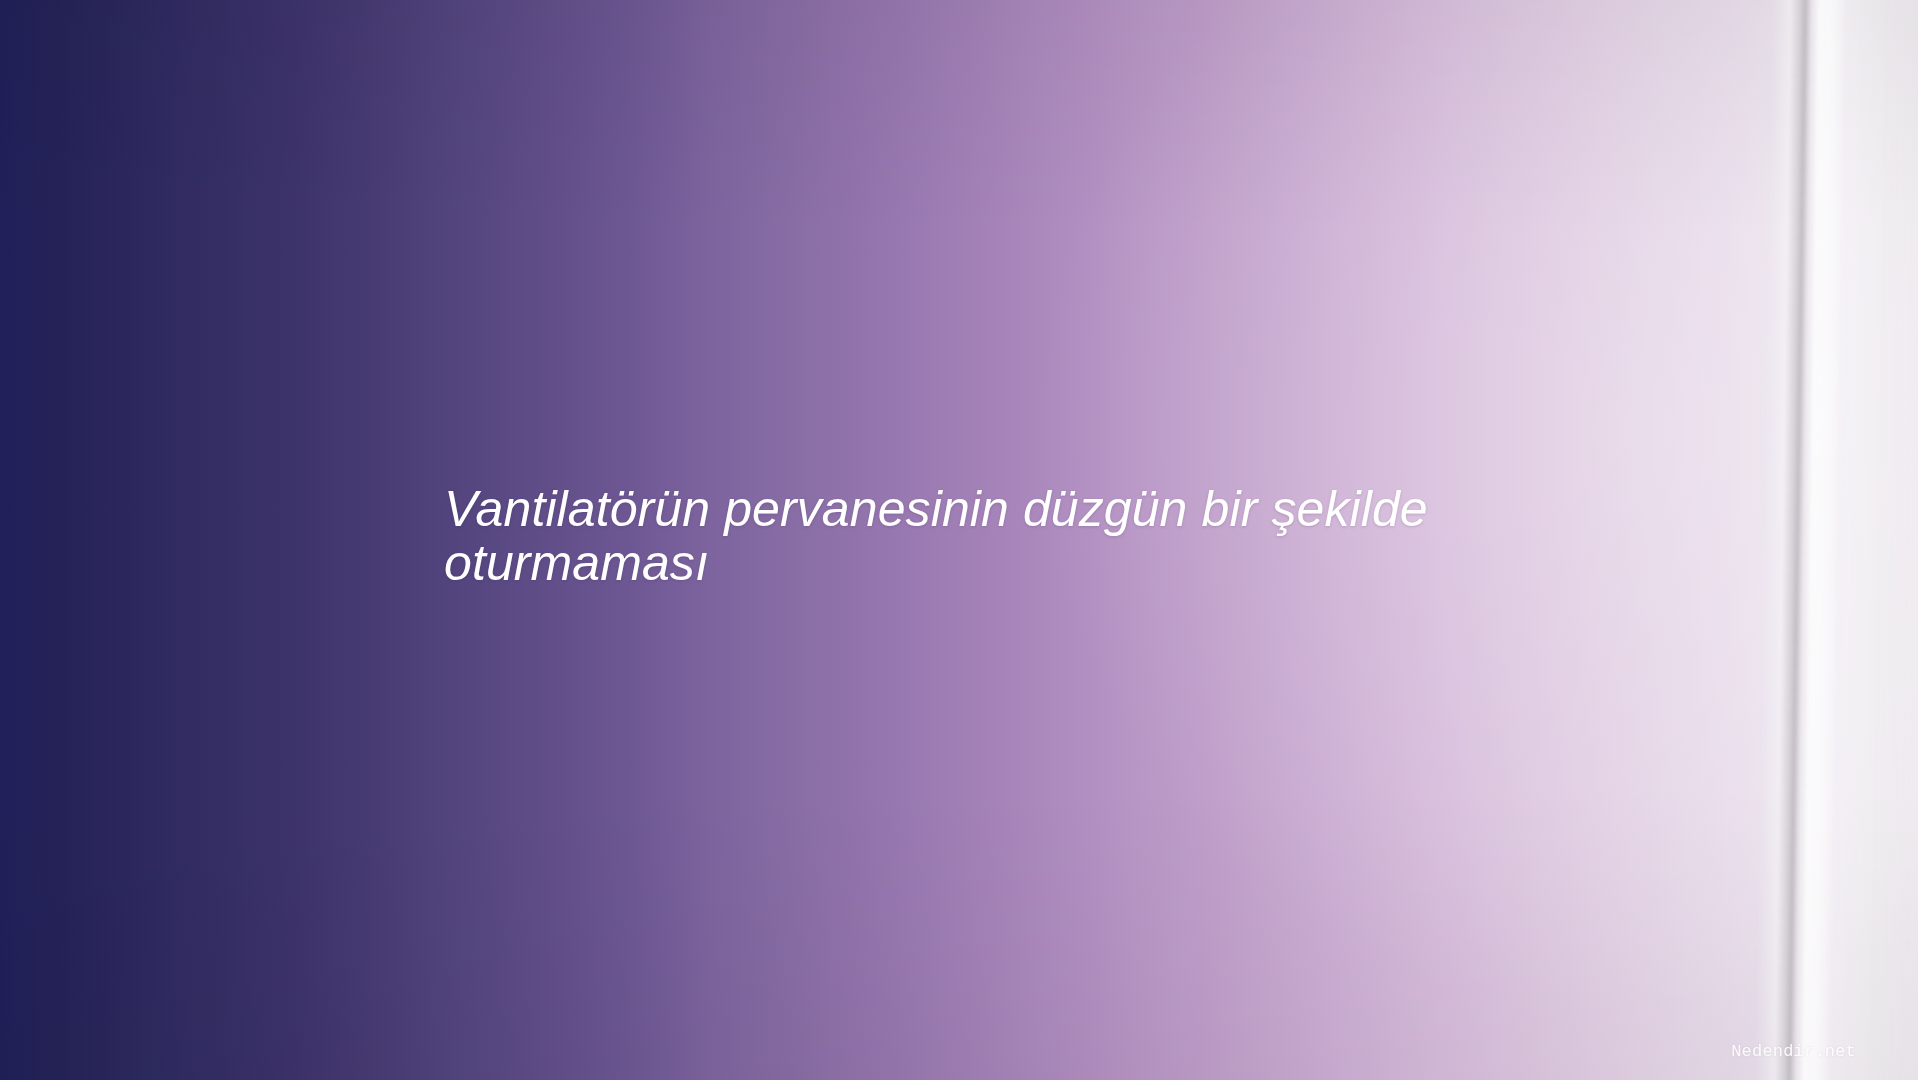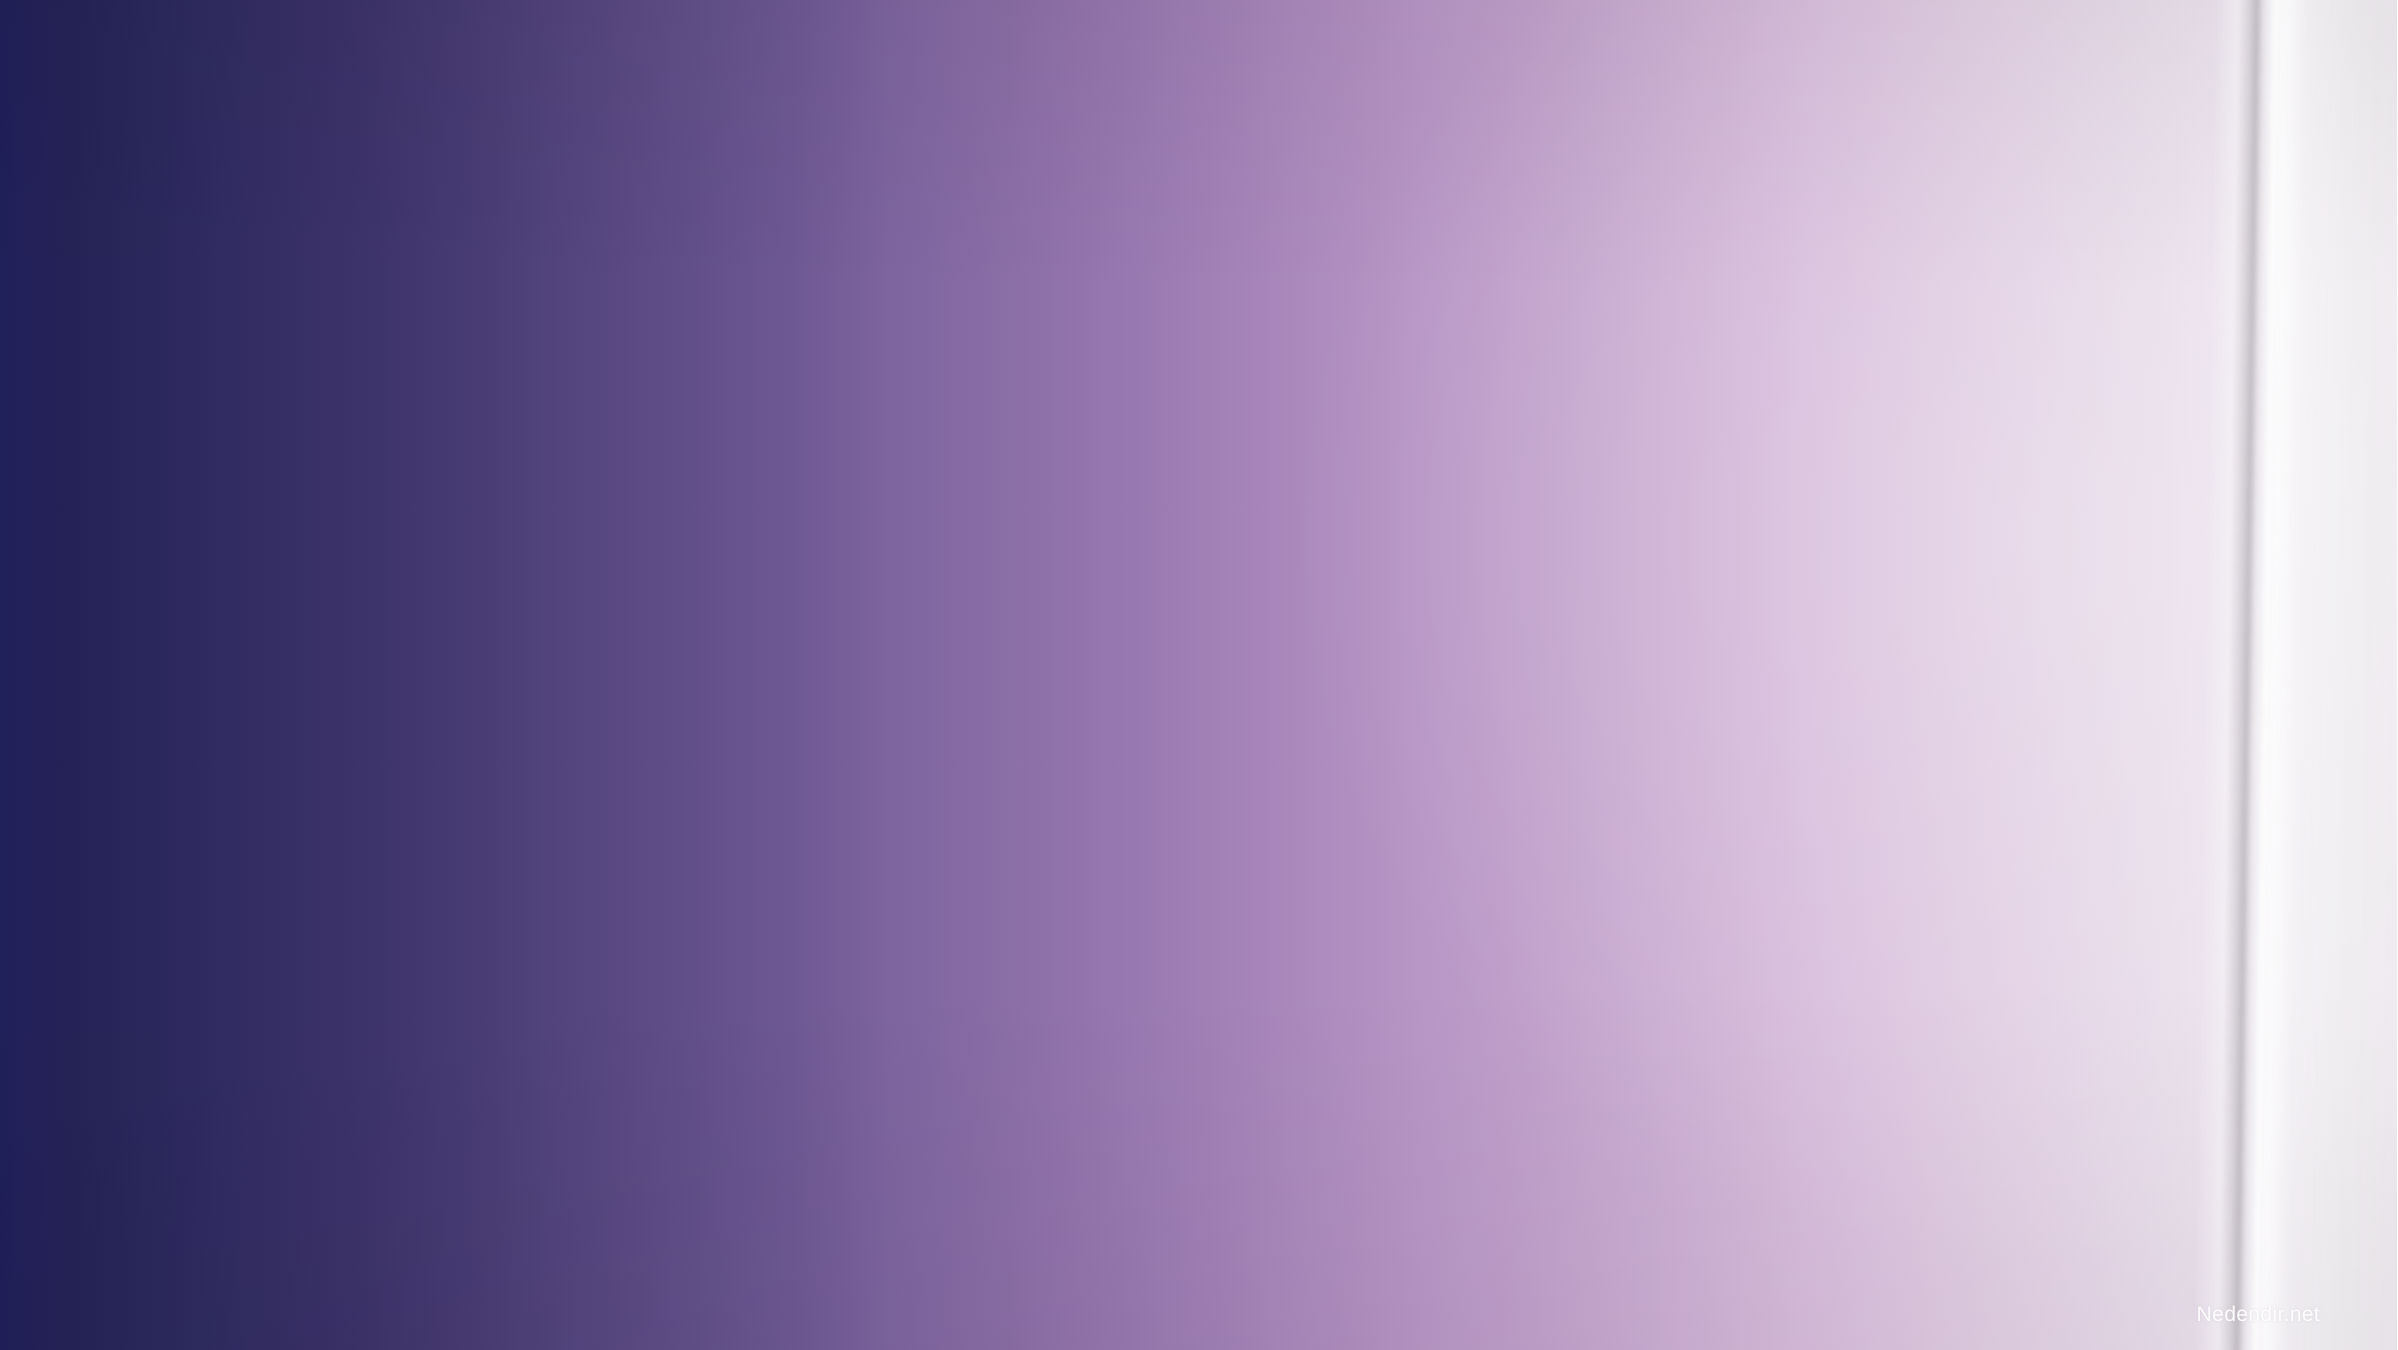--- a/index.html
+++ b/index.html
@@ -137,37 +137,38 @@
     text-shadow: 0 1px 3px rgba(60, 40, 80, 0.18);
     -webkit-font-smoothing: antialiased;
   }
 
   
   .watermark {
     position: absolute;
     right: 62px;
     bottom: 20px;
     color: rgba(255, 255, 255, 0.92);
-    font-family: Liberation Sans, sans-serif;
+    font-family: Liberation Mono, monospace;
     font-weight: 400;
     font-size: 17px;
     letter-spacing: 0.2px;
     line-height: 1;
     text-shadow: 0 0 2px rgba(180,170,185,0.35);
     user-select: none;
   }
 </style>
 </head>
 <body>
 
 <div class="stage">
 
   <div class="bg-gradient"></div>
   <div class="bg-vshade"></div>
   <div class="bg-bloom"></div>
 
   <div class="crease"></div>
   <div class="crease-hi"></div>
 
+  <h1 class="headline">Vantilatörün pervanesinin düzgün bir şekilde oturmaması</h1>
 
   <div class="watermark">Nedendir.net</div>
 
 </div>
 
 </body></html>

